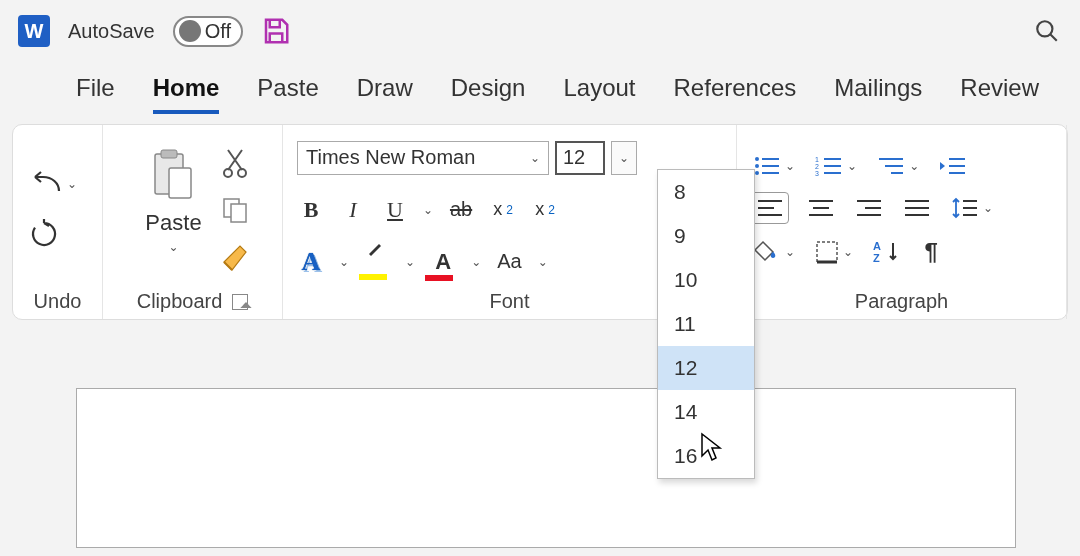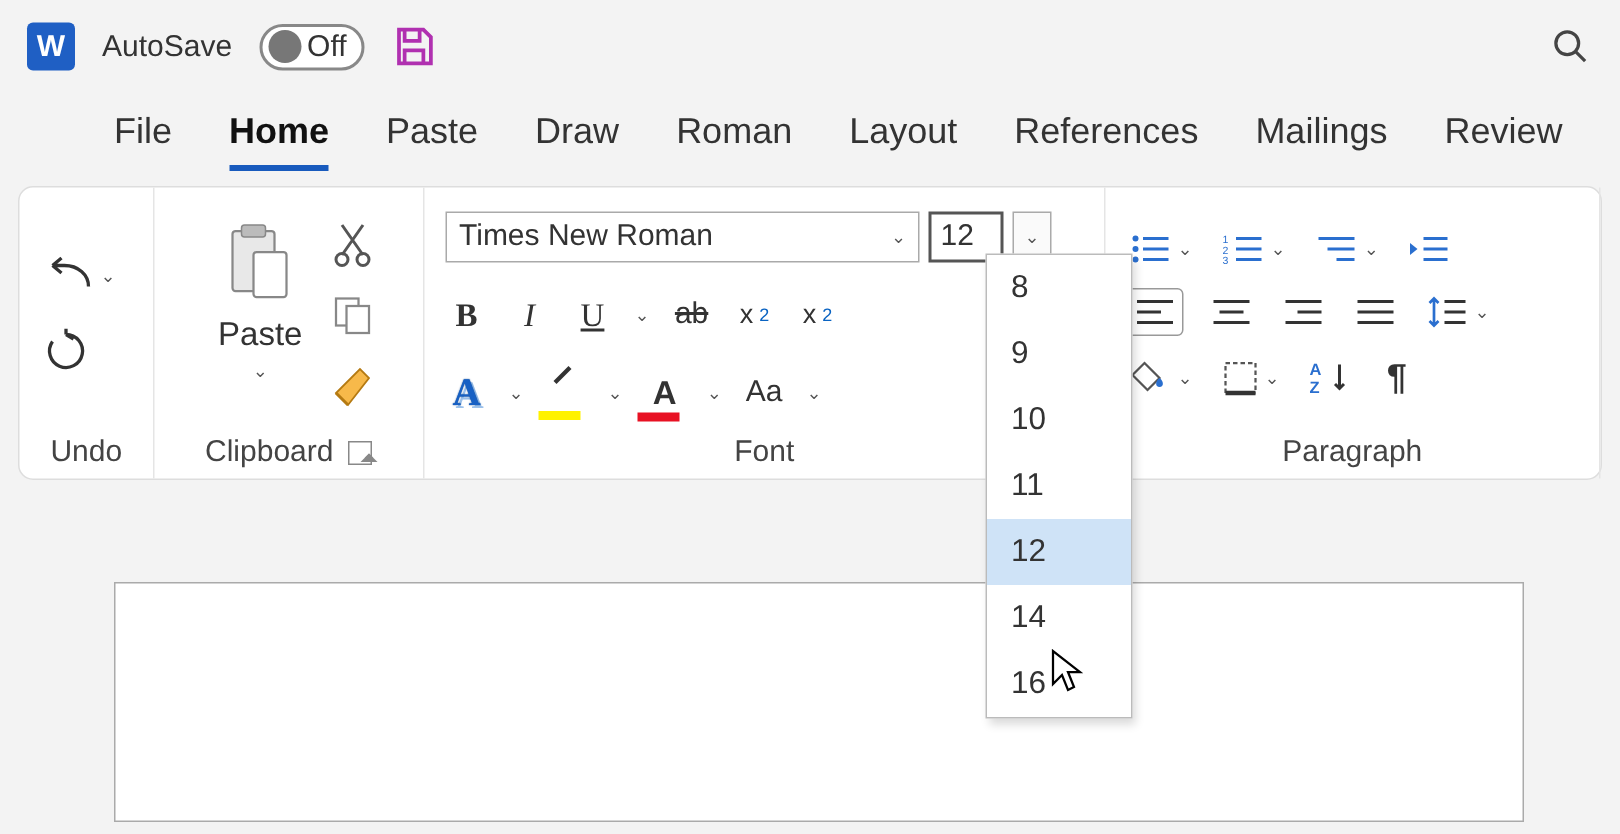--- a/index.html
+++ b/index.html
@@ -124,21 +124,21 @@
   .paste-btn {
     display:flex; flex-direction:column; align-items:center; gap:4px;
     font-size: 22px;
   }
   .clip-small-col { display:flex; flex-direction:column; gap:14px; align-items:center; }
   
   .font-group { flex:1; }
   .font-row1 { display:flex; gap:6px; align-items:center; }
   .font-name-input {
     border:1px solid #aaa; background:#fff;
-    height:34px; width:316px;
+    height:34px; width:252px;
     padding:0 8px; font-size:20px;
     display:flex; align-items:center; justify-content:space-between;
   }
   .font-size-box {
     border:2px solid #555; background:#fff;
     height:34px; width:50px;
     padding:0 6px; font-size:20px;
     display:flex; align-items:center; justify-content:space-between;
   }
   .font-size-stepper {
@@ -240,21 +240,21 @@
         <line x1="15" y1="15" x2="21" y2="21" stroke="#444" stroke-width="2"></line>
       </svg>
   </span>
 </div>
 
 <div class="tabs">
   <span class="tab">File</span>
   <span class="tab active">Home</span>
   <span class="tab">Paste</span>
   <span class="tab">Draw</span>
-  <span class="tab">Roman</span>
+  <span class="tab">Design</span>
   <span class="tab">Layout</span>
   <span class="tab">References</span>
   <span class="tab">Mailings</span>
   <span class="tab">Review</span>
 </div>
 
 <div class="ribbon">
 
   <div class="group" style="width:90px">
     <div class="group-body undo-col">

